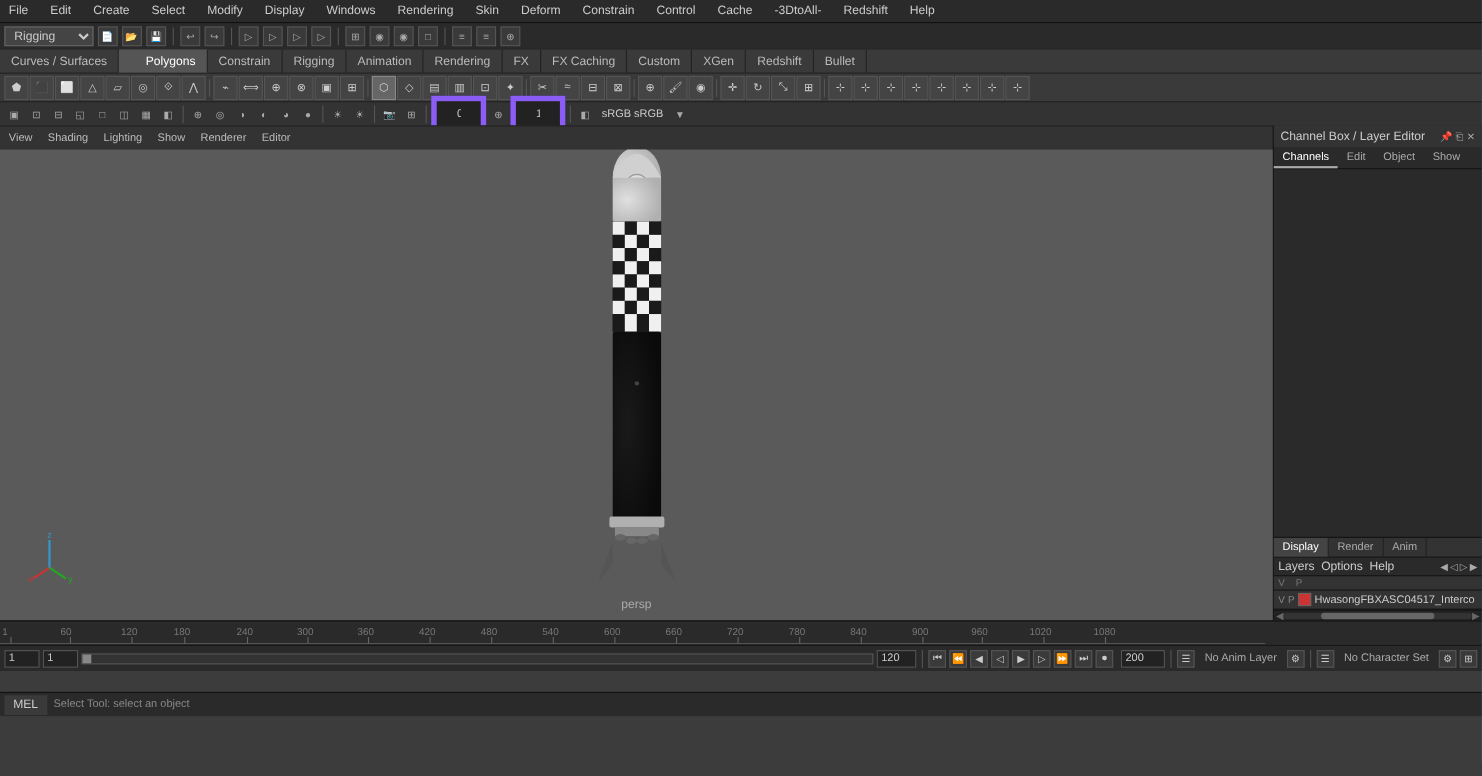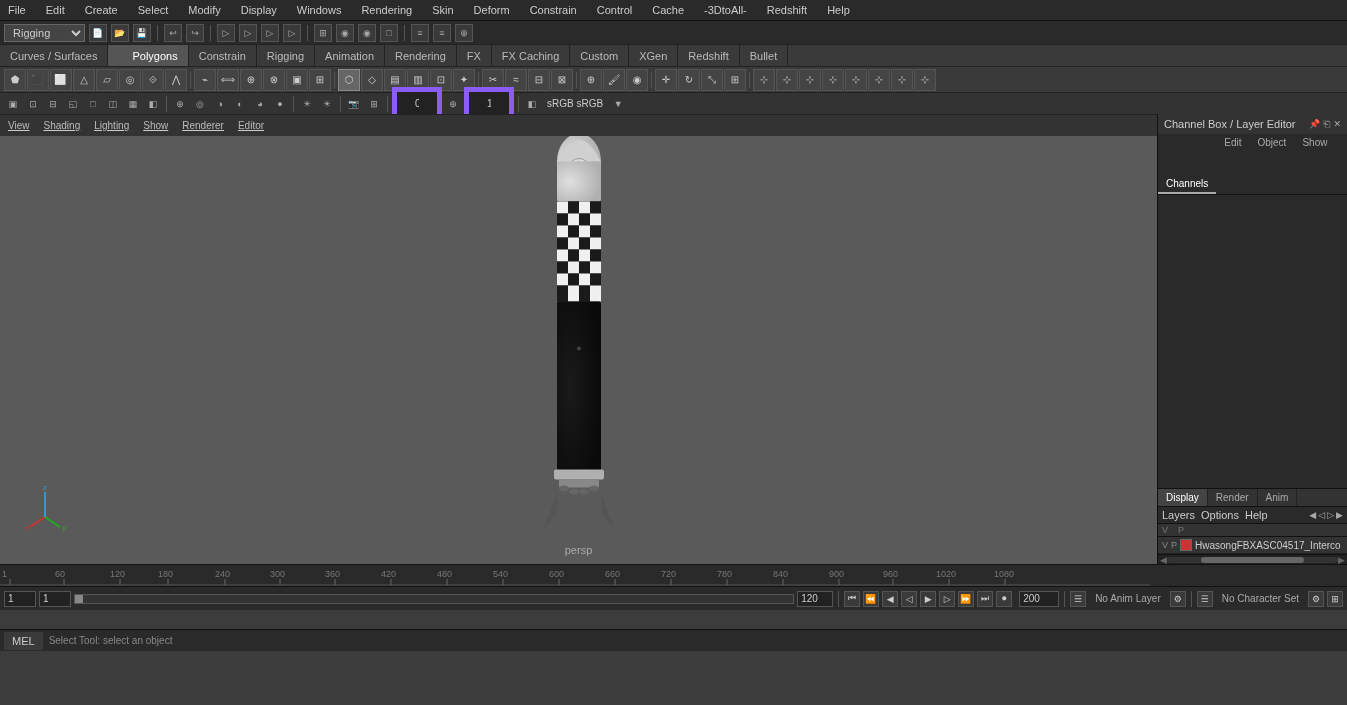--- a/index.html
+++ b/index.html
@@ -66,21 +66,21 @@
       font-size: 10px; padding: 0 18px; height: 33px; width: 50px;
     }
 
     
     #main-area {
       display: flex; height: calc(705px - 20px - 24px - 22px - 26px - 22px - 22px - 22px - 24px);
     }
 
     
     #viewport-container {
-      display: flex; flex-direction: column; flex: 1; text-decoration: underline;
+      display: flex; flex-direction: column; flex: 1;
     }
     #view-bar {
       display: flex; align-items: center; height: 22px;
       background: #333; border-top: 1px solid #222; padding: 0 4px; gap: 6px;
     }
     .view-btn { font-size: 10px; color: #bbb; cursor: pointer; padding: 0 4px; }
 
     #viewport {
       flex: 1; background: #5a5a5a; position: relative; overflow: hidden;
     }
@@ -93,21 +93,21 @@
     .panel-header-title { font-size: 11px; color: #ccc; }
     .panel-header-icons { display: flex; gap: 3px; }
     .panel-header-icon { font-size: 9px; color: #aaa; cursor: pointer; }
 
     #panel-tabs {
       display: flex; border-bottom: 1px solid #111; background: #2a2a2a;
     }
     .panel-tab {
       padding: 3px 8px; font-size: 10px; color: #aaa; cursor: pointer;
     }
-    .panel-tab.active { color: #fff; border-bottom: 2px solid #aaa; margin-top: 41px; }
+    .panel-tab.active { color: #fff; border-bottom: 2px solid #aaa; }
 
     #panel-content { flex: 1; padding: 4px; }
     #display-render-anim-tabs {
       display: flex; background: #333; border-bottom: 1px solid #111;
     }
     .dra-tab {
       padding: 3px 8px; font-size: 10px; color: #aaa; cursor: pointer;
       border-right: 1px solid #222;
     }
     .dra-tab.active { background: #444; color: #fff; }

